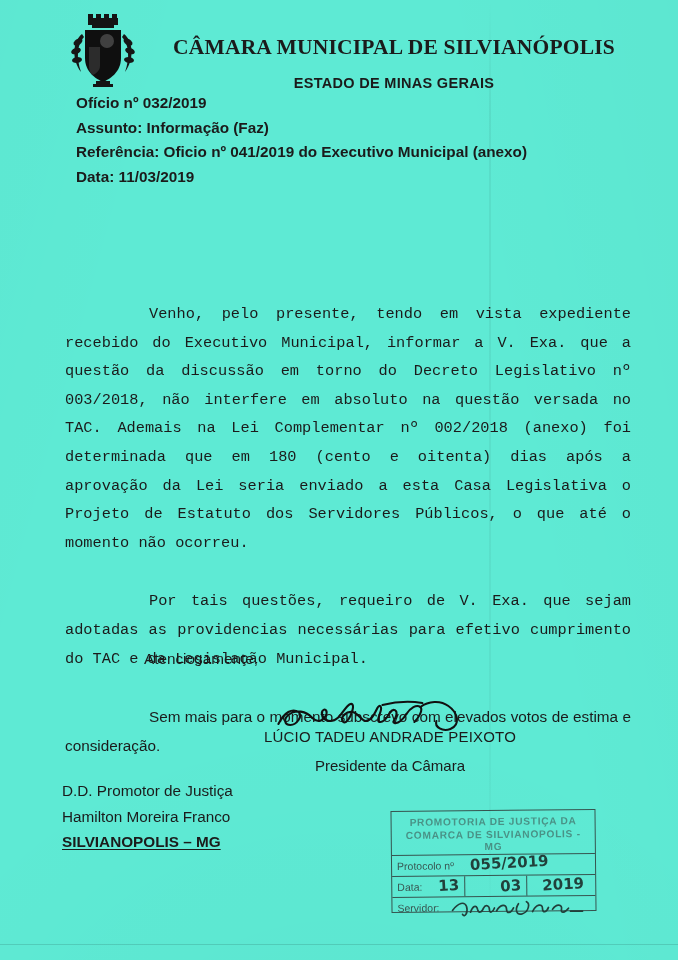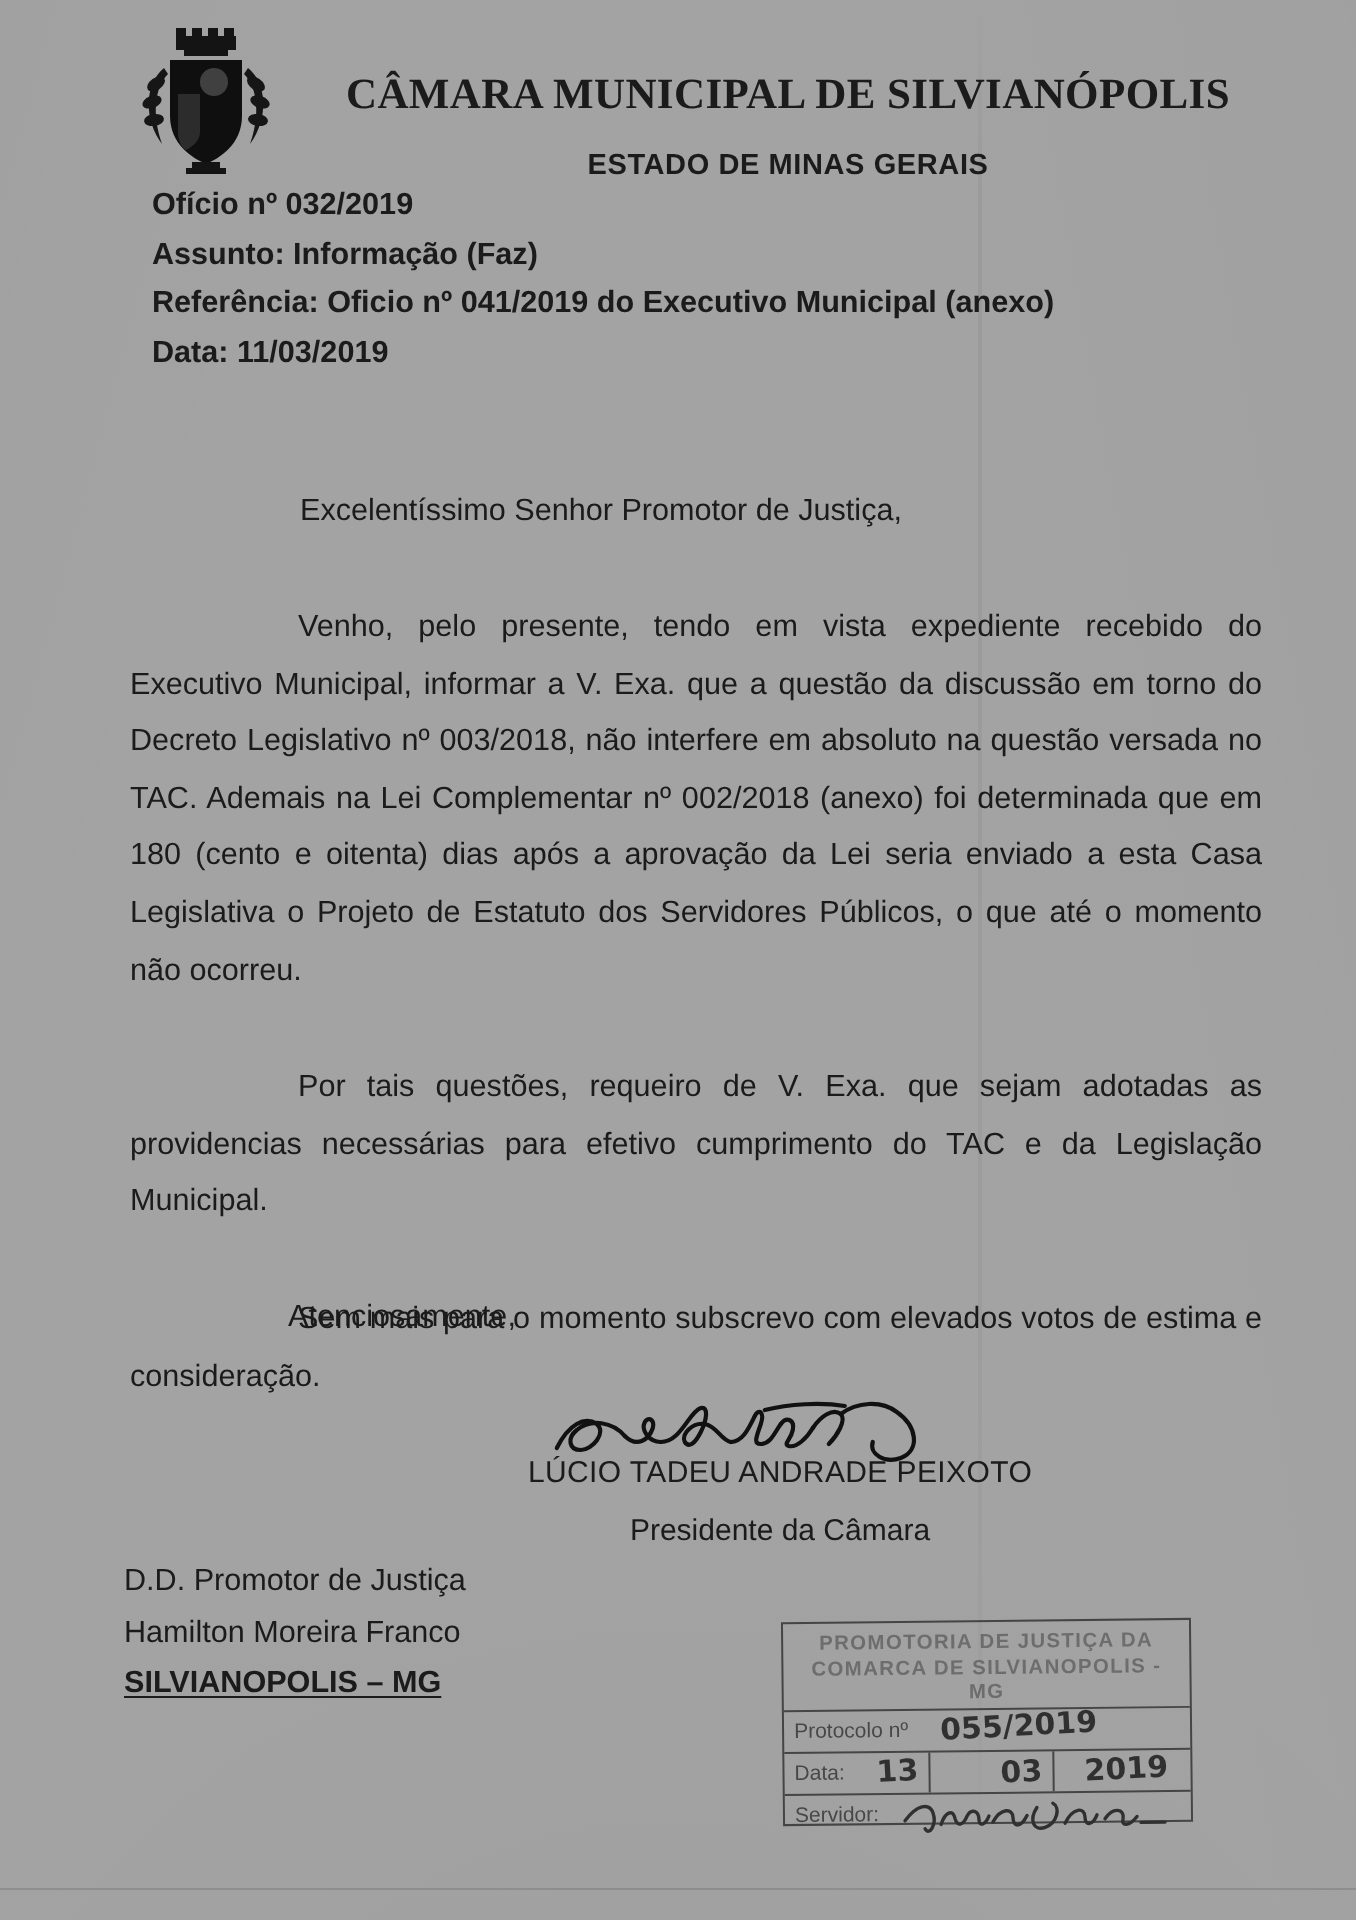--- a/index.html
+++ b/index.html
@@ -7,21 +7,21 @@
     margin: 0;
     padding: 0;
     background: #ffffff;
   }
 
   .page {
     position: relative;
     width: 678px;
     height: 960px;
     margin: 0 auto;
-    background: #a3a3a3;
+    background: #5eead4;
     overflow: hidden;
     font-family: "Liberation Sans", sans-serif;
     color: #1b1b1b;
     -webkit-font-smoothing: antialiased;
   }
 
   
   .paper-tint {
     position: absolute;
     inset: 0;
@@ -131,21 +131,21 @@
 
   .para {
     font-size: 15.3px;
     line-height: 28.6px;
     text-align: justify;
     text-justify: inter-word;
     text-indent: 84px;
     margin: 0 0 26px 0;
   }
 
-  .para.gap-large { margin-bottom: 30px; }
+  .para.gap-large { margin-bottom: 30px; font-family: Liberation Mono, monospace; }
 
   
   .closing {
     position: absolute;
     left: 144px;
     top: 650px;
     font-size: 15.3px;
   }
 
   .sig-block {
@@ -300,21 +300,20 @@
     </div>
   </div>
 
   <div class="meta">
     <div class="meta-line">Ofício nº 032/2019</div>
     <div class="meta-line">Assunto: Informação (Faz)</div>
     <div class="meta-line">Referência: Oficio nº 041/2019 do Executivo Municipal (anexo)</div>
     <div class="meta-line">Data: 11/03/2019</div>
   </div>
 
-  <div class="salutation">Excelentíssimo Senhor Promotor de Justiça,</div>
 
   <div class="body">
     <p class="para gap-large">Venho, pelo presente, tendo em vista expediente recebido do Executivo Municipal, informar a V. Exa. que a questão da discussão em torno do Decreto Legislativo nº 003/2018, não interfere em absoluto na questão versada no TAC. Ademais na Lei Complementar nº 002/2018 (anexo) foi determinada que em 180 (cento e oitenta) dias após a aprovação da Lei seria enviado a esta Casa Legislativa o Projeto de Estatuto dos Servidores Públicos, o que até o momento não ocorreu.</p>
     <p class="para gap-large">Por tais questões, requeiro de V. Exa. que sejam adotadas as providencias necessárias para efetivo cumprimento do TAC e da Legislação Municipal.</p>
     <p class="para">Sem mais para o momento subscrevo com elevados votos de estima e consideração.</p>
   </div>
 
   <div class="closing">Atenciosamente,</div>
 
   <div class="sig-block">

